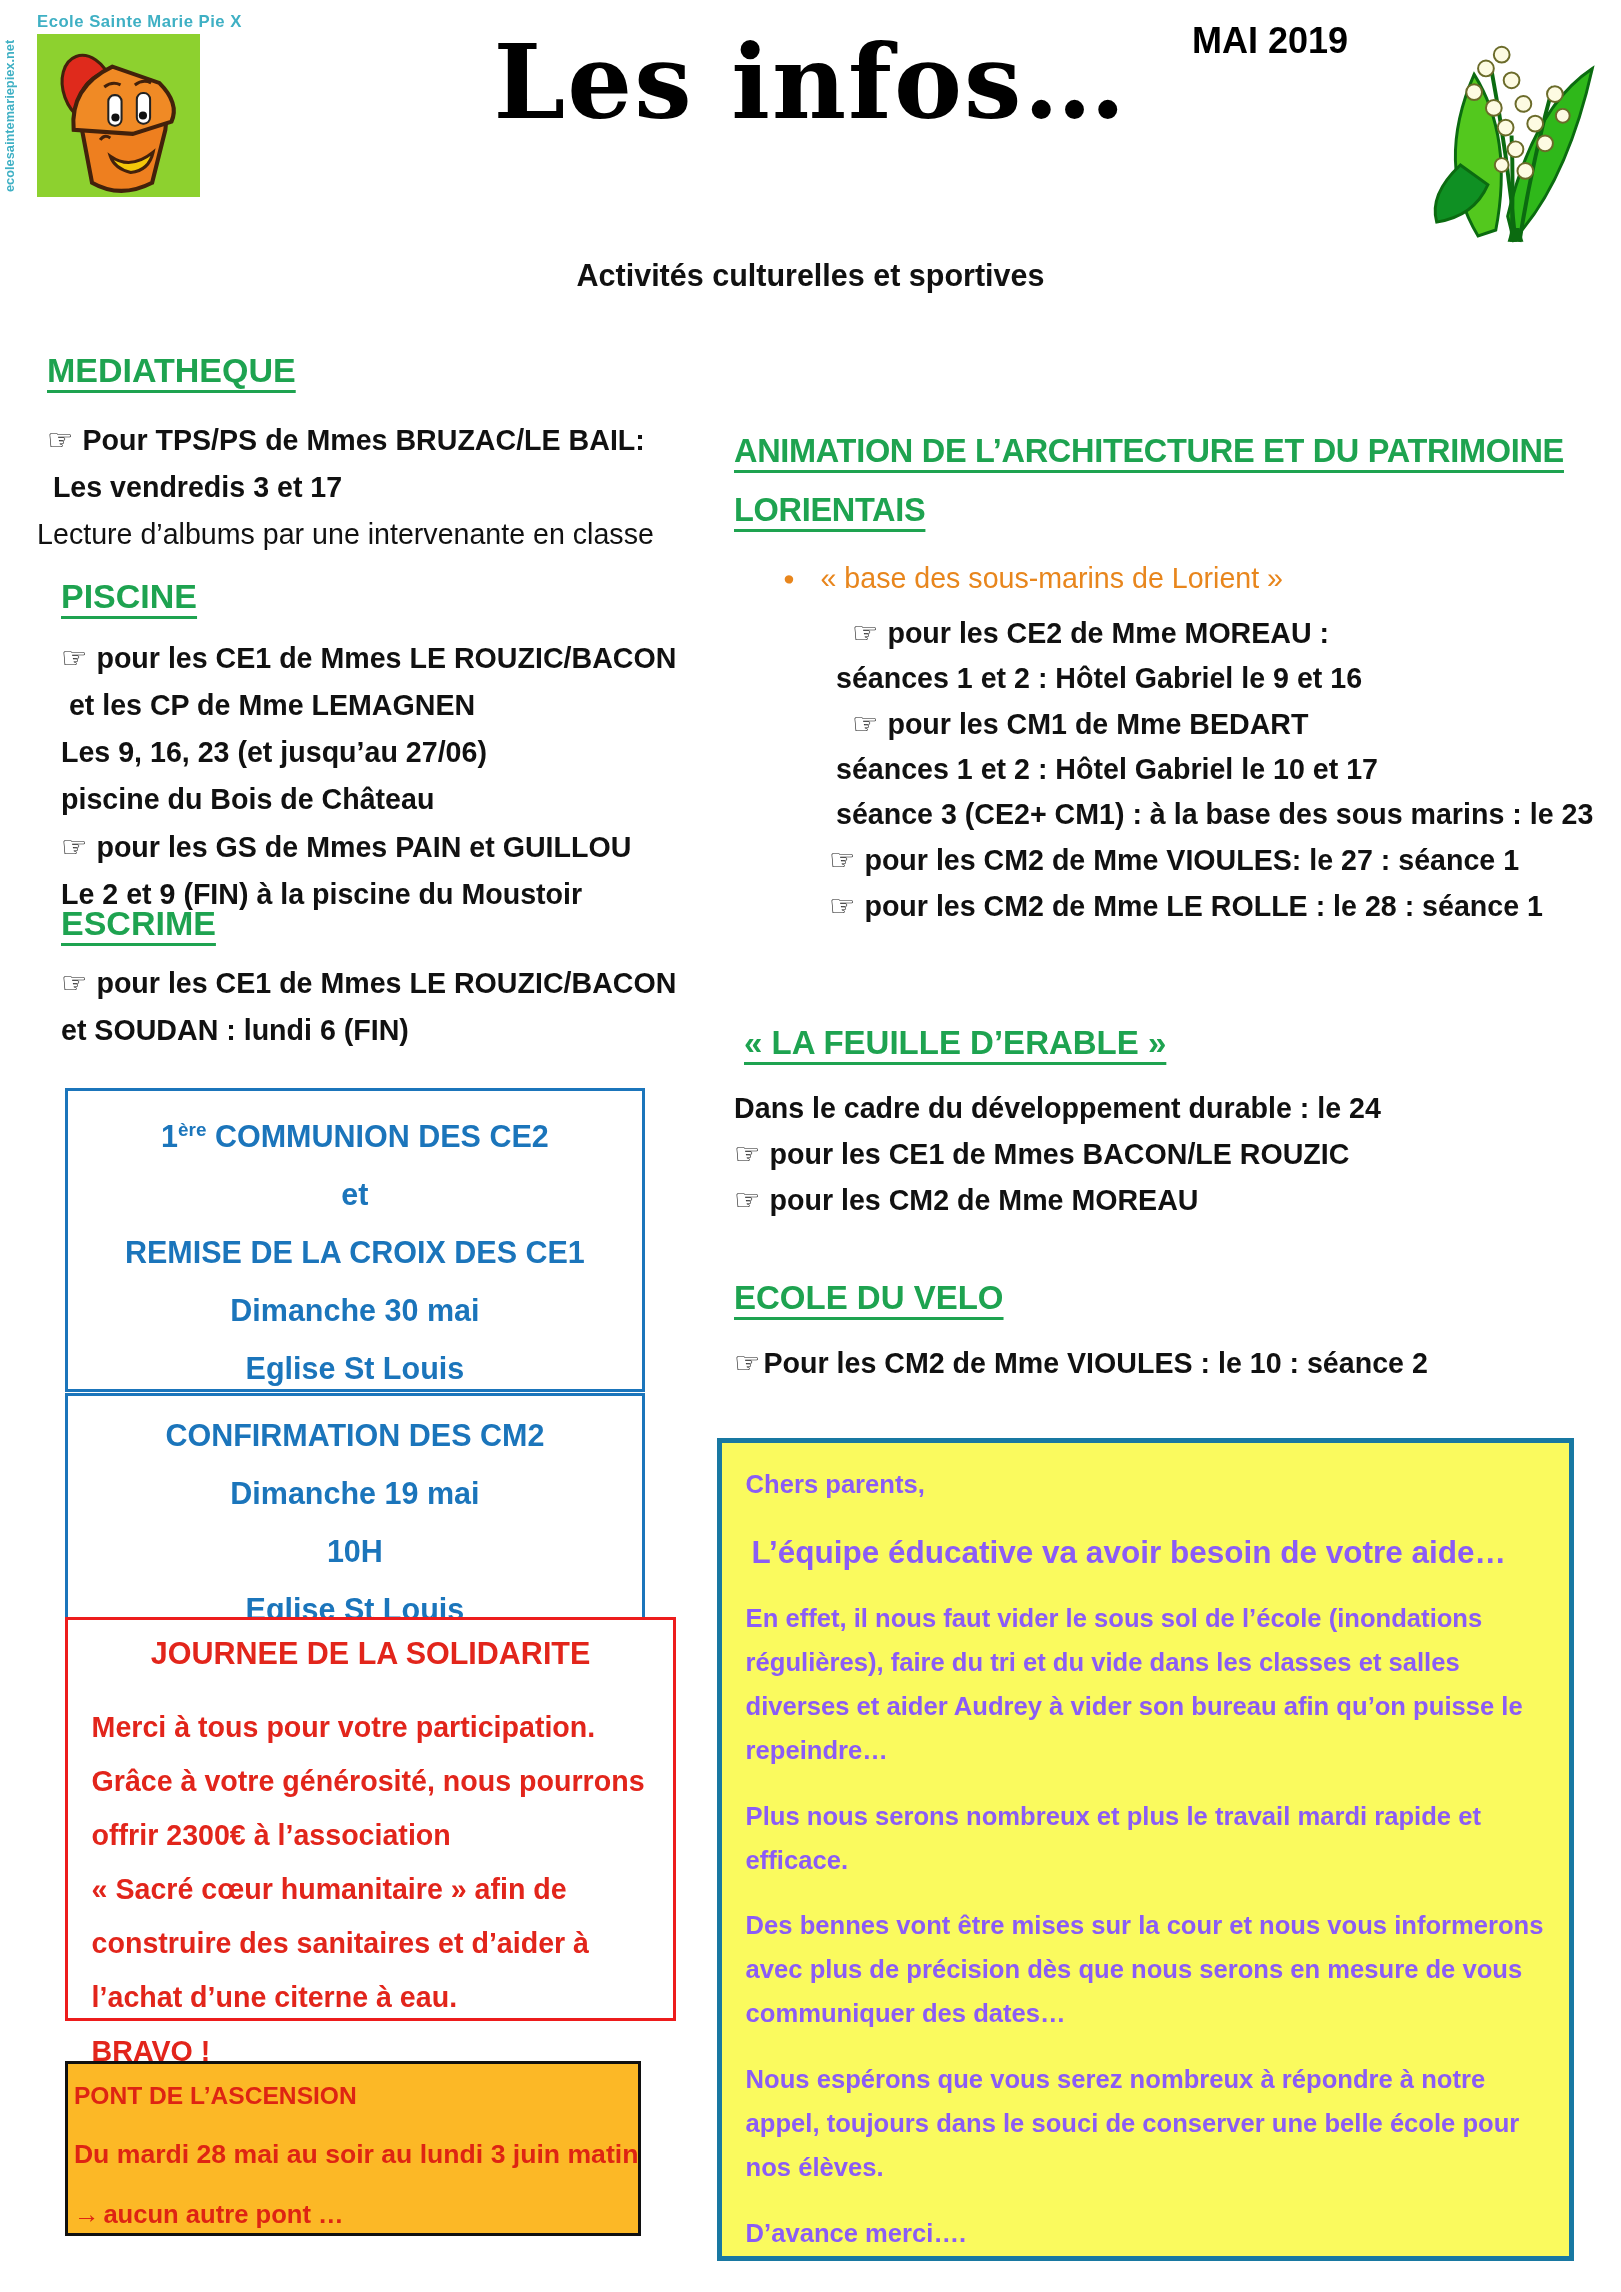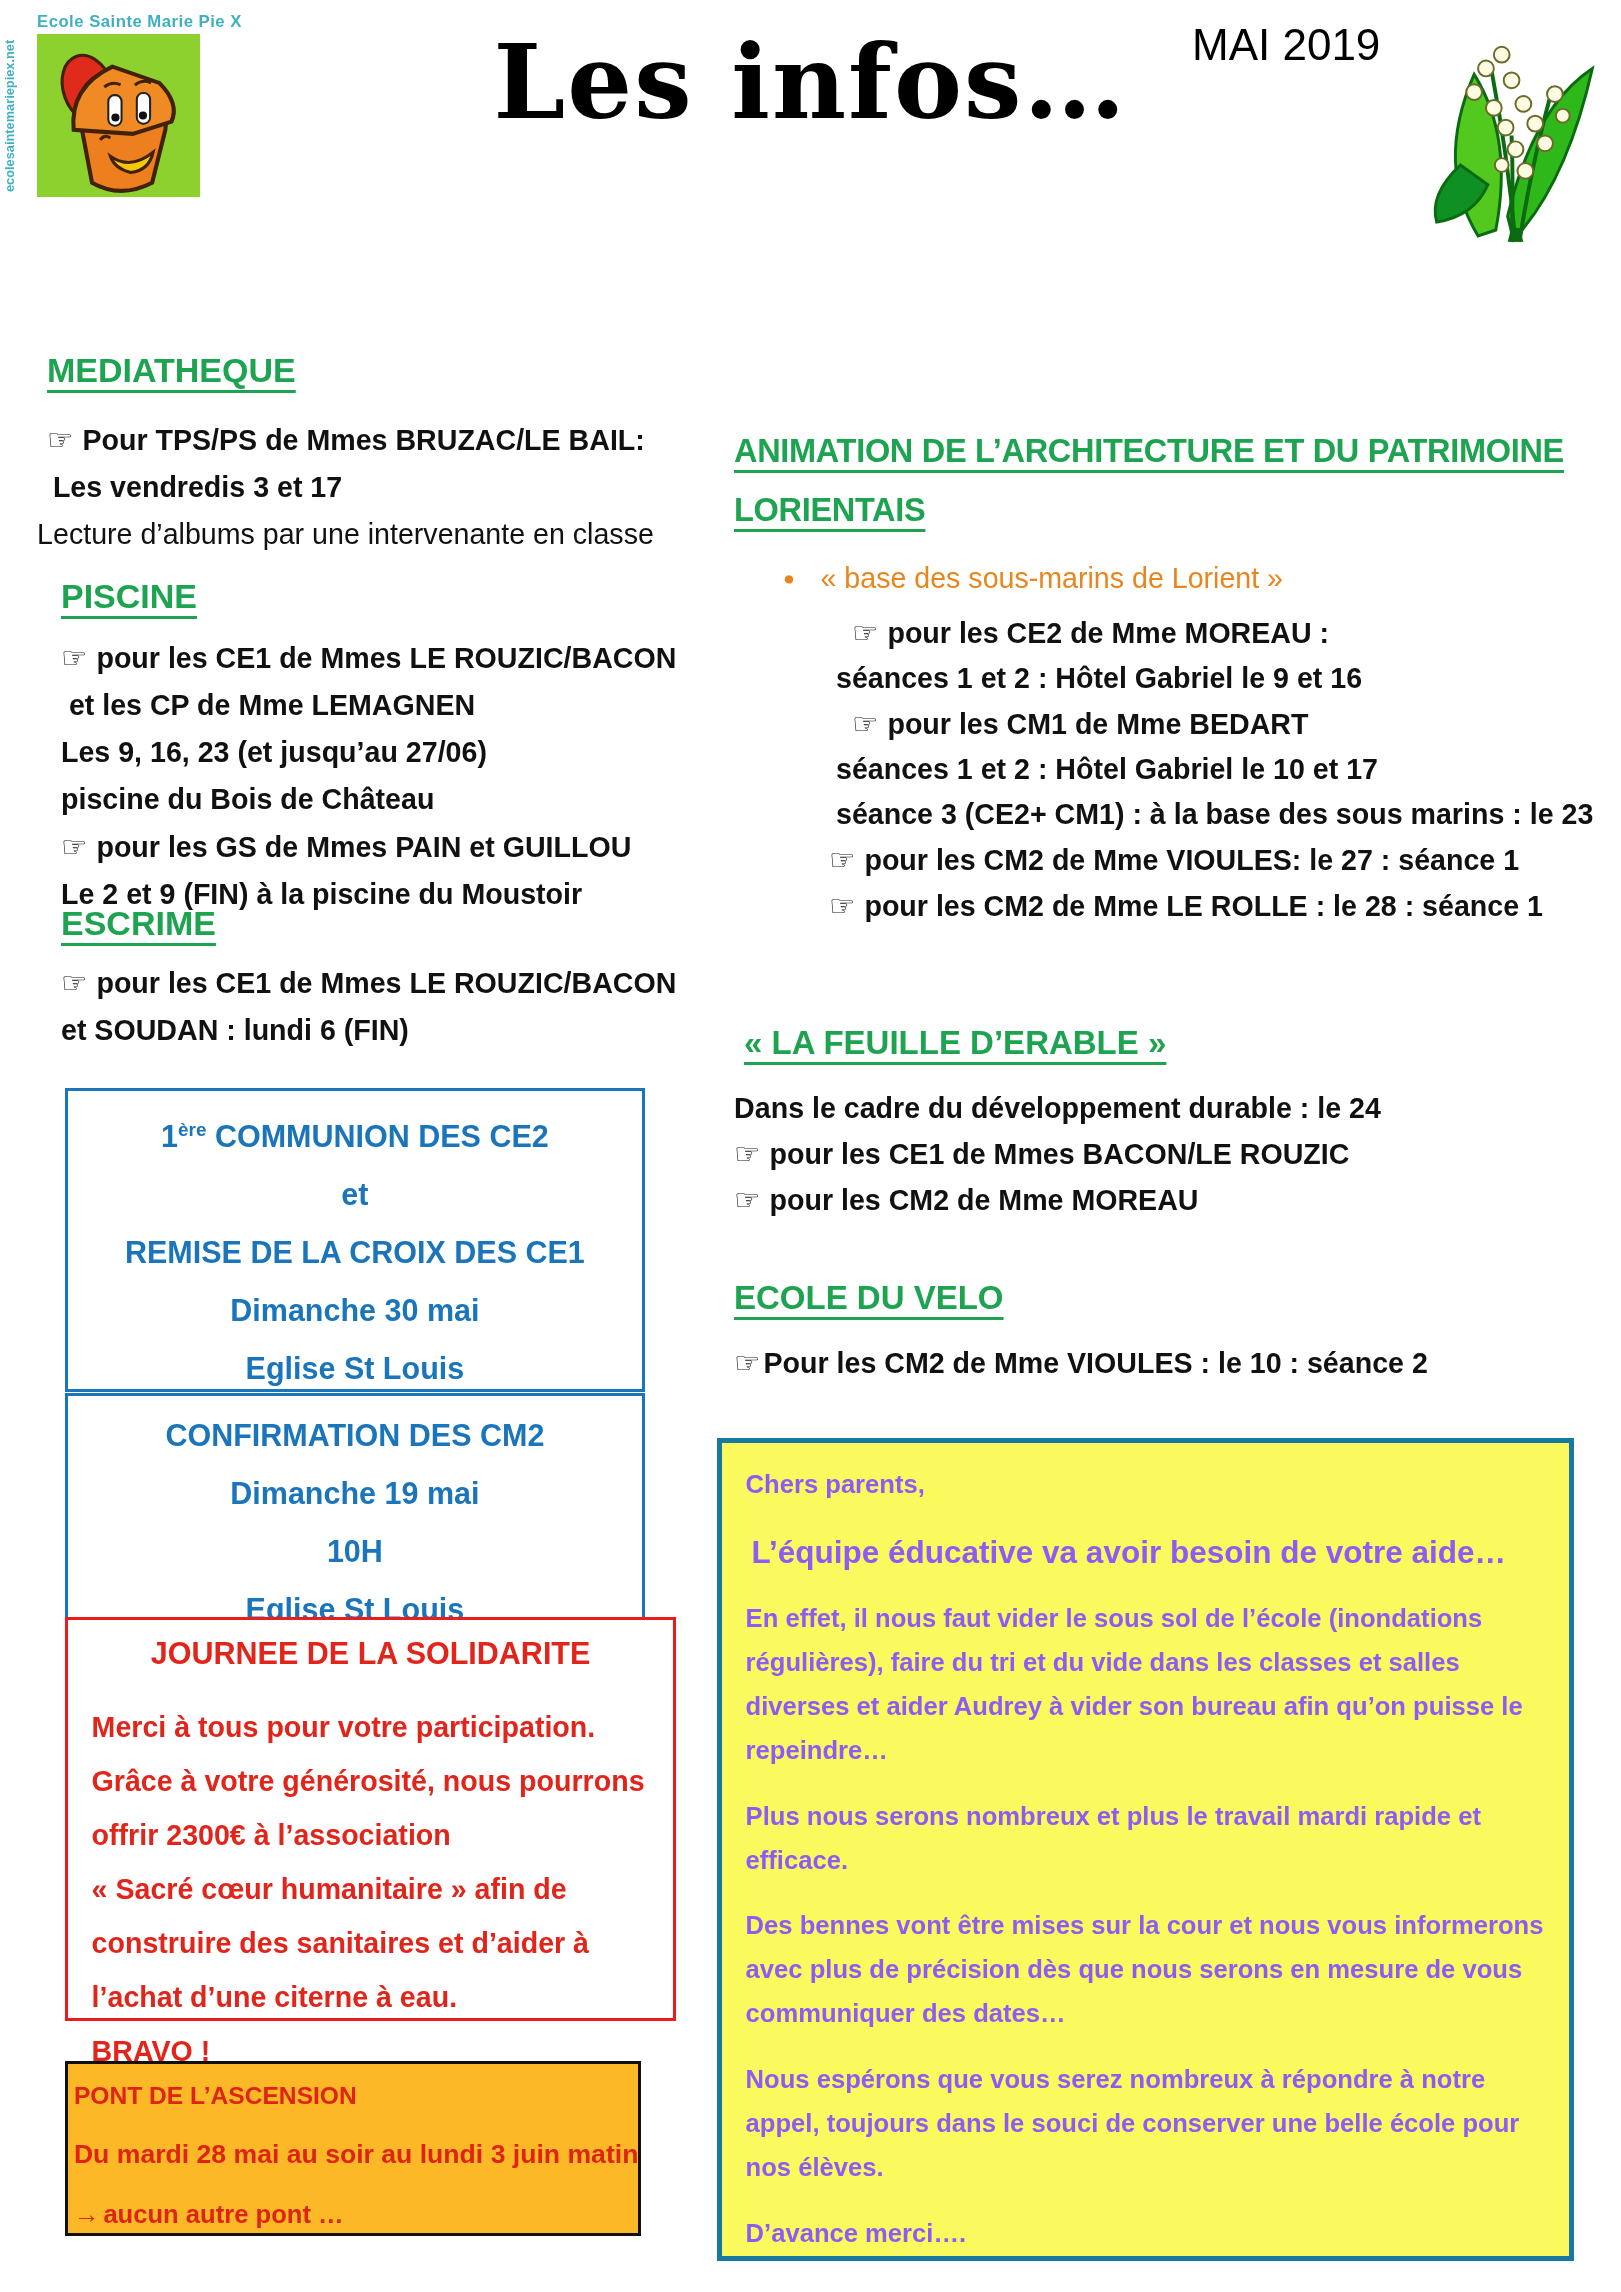--- a/index.html
+++ b/index.html
@@ -9,21 +9,21 @@
   
   .logo-caption{position:absolute;left:37px;top:11.8px;font-size:16.7px;font-weight:bold;
                 color:#3FB0C4;letter-spacing:0.5px;}
   .logo-vertical{position:absolute;left:2px;top:31.5px;height:167px;width:25.6px;
                  writing-mode:vertical-rl;transform:rotate(180deg);
                  font-size:12.8px;font-weight:bold;color:#3FB0C4;text-align:center;}
   .logo-box{position:absolute;left:37px;top:33px;width:163px;height:165px;}
   .main-title{position:absolute;left:0;right:0;top:21.7px;text-align:center;
               font-family:"DejaVu Serif",serif;font-weight:bold;font-size:102px;
               letter-spacing:2px;color:#000;}
-  .issue-date{position:absolute;left:1192px;top:19.7px;font-size:44px;font-weight:normal;color:#000;text-align:right;}
+  .issue-date{position:absolute;left:1192px;top:19.7px;font-size:36px;font-weight:bold;color:#000;text-align:right;}
   .flower{position:absolute;left:1417px;top:15.8px;width:197px;height:234px;}
   .subtitle{position:absolute;left:0;right:0;top:258px;text-align:center;
             font-size:30.5px;font-weight:bold;color:#111;}
 
   
   .gh{color:#1EA350;font-weight:bold;font-size:34px;text-decoration:underline;
       text-decoration-thickness:3px;text-underline-offset:7.9px;white-space:nowrap;}
   .line{font-size:28.6px;line-height:47px;white-space:nowrap;color:#111;}
   .b{font-weight:bold;}
   .ptr{font-size:29.6px;margin-right:8.9px;font-weight:normal;}
@@ -127,20 +127,21 @@
           <circle cx="100" cy="134" r="8"></circle>
         <circle cx="130" cy="128" r="8"></circle>
           <circle cx="110" cy="156" r="8"></circle>
           <circle cx="140" cy="78" r="8"></circle>
         <circle cx="148" cy="100" r="7"></circle>
           <circle cx="86" cy="150" r="7"></circle>
       </g>
       <path d="M92 228 L108 228 L104 214 L96 214 Z" fill="#0B6B10"></path>
     </svg>
   </div>
+  <div class="subtitle">Activités culturelles et sportives</div>
 
   <div id="sec-med">
     <span class="gh">MEDIATHEQUE</span>
     <div class="line b"><span class="ptr">☞</span><span>Pour TPS/PS de Mmes BRUZAC/LE BAIL:</span></div>
     <div class="line b" style="margin-left:5.9px;">Les vendredis 3 et 17</div>
     <div class="line" style="margin-left:-9.9px;">Lecture d’albums par une intervenante en classe</div>
   </div>
 
   <div id="sec-piscine">
     <span class="gh">PISCINE</span>

